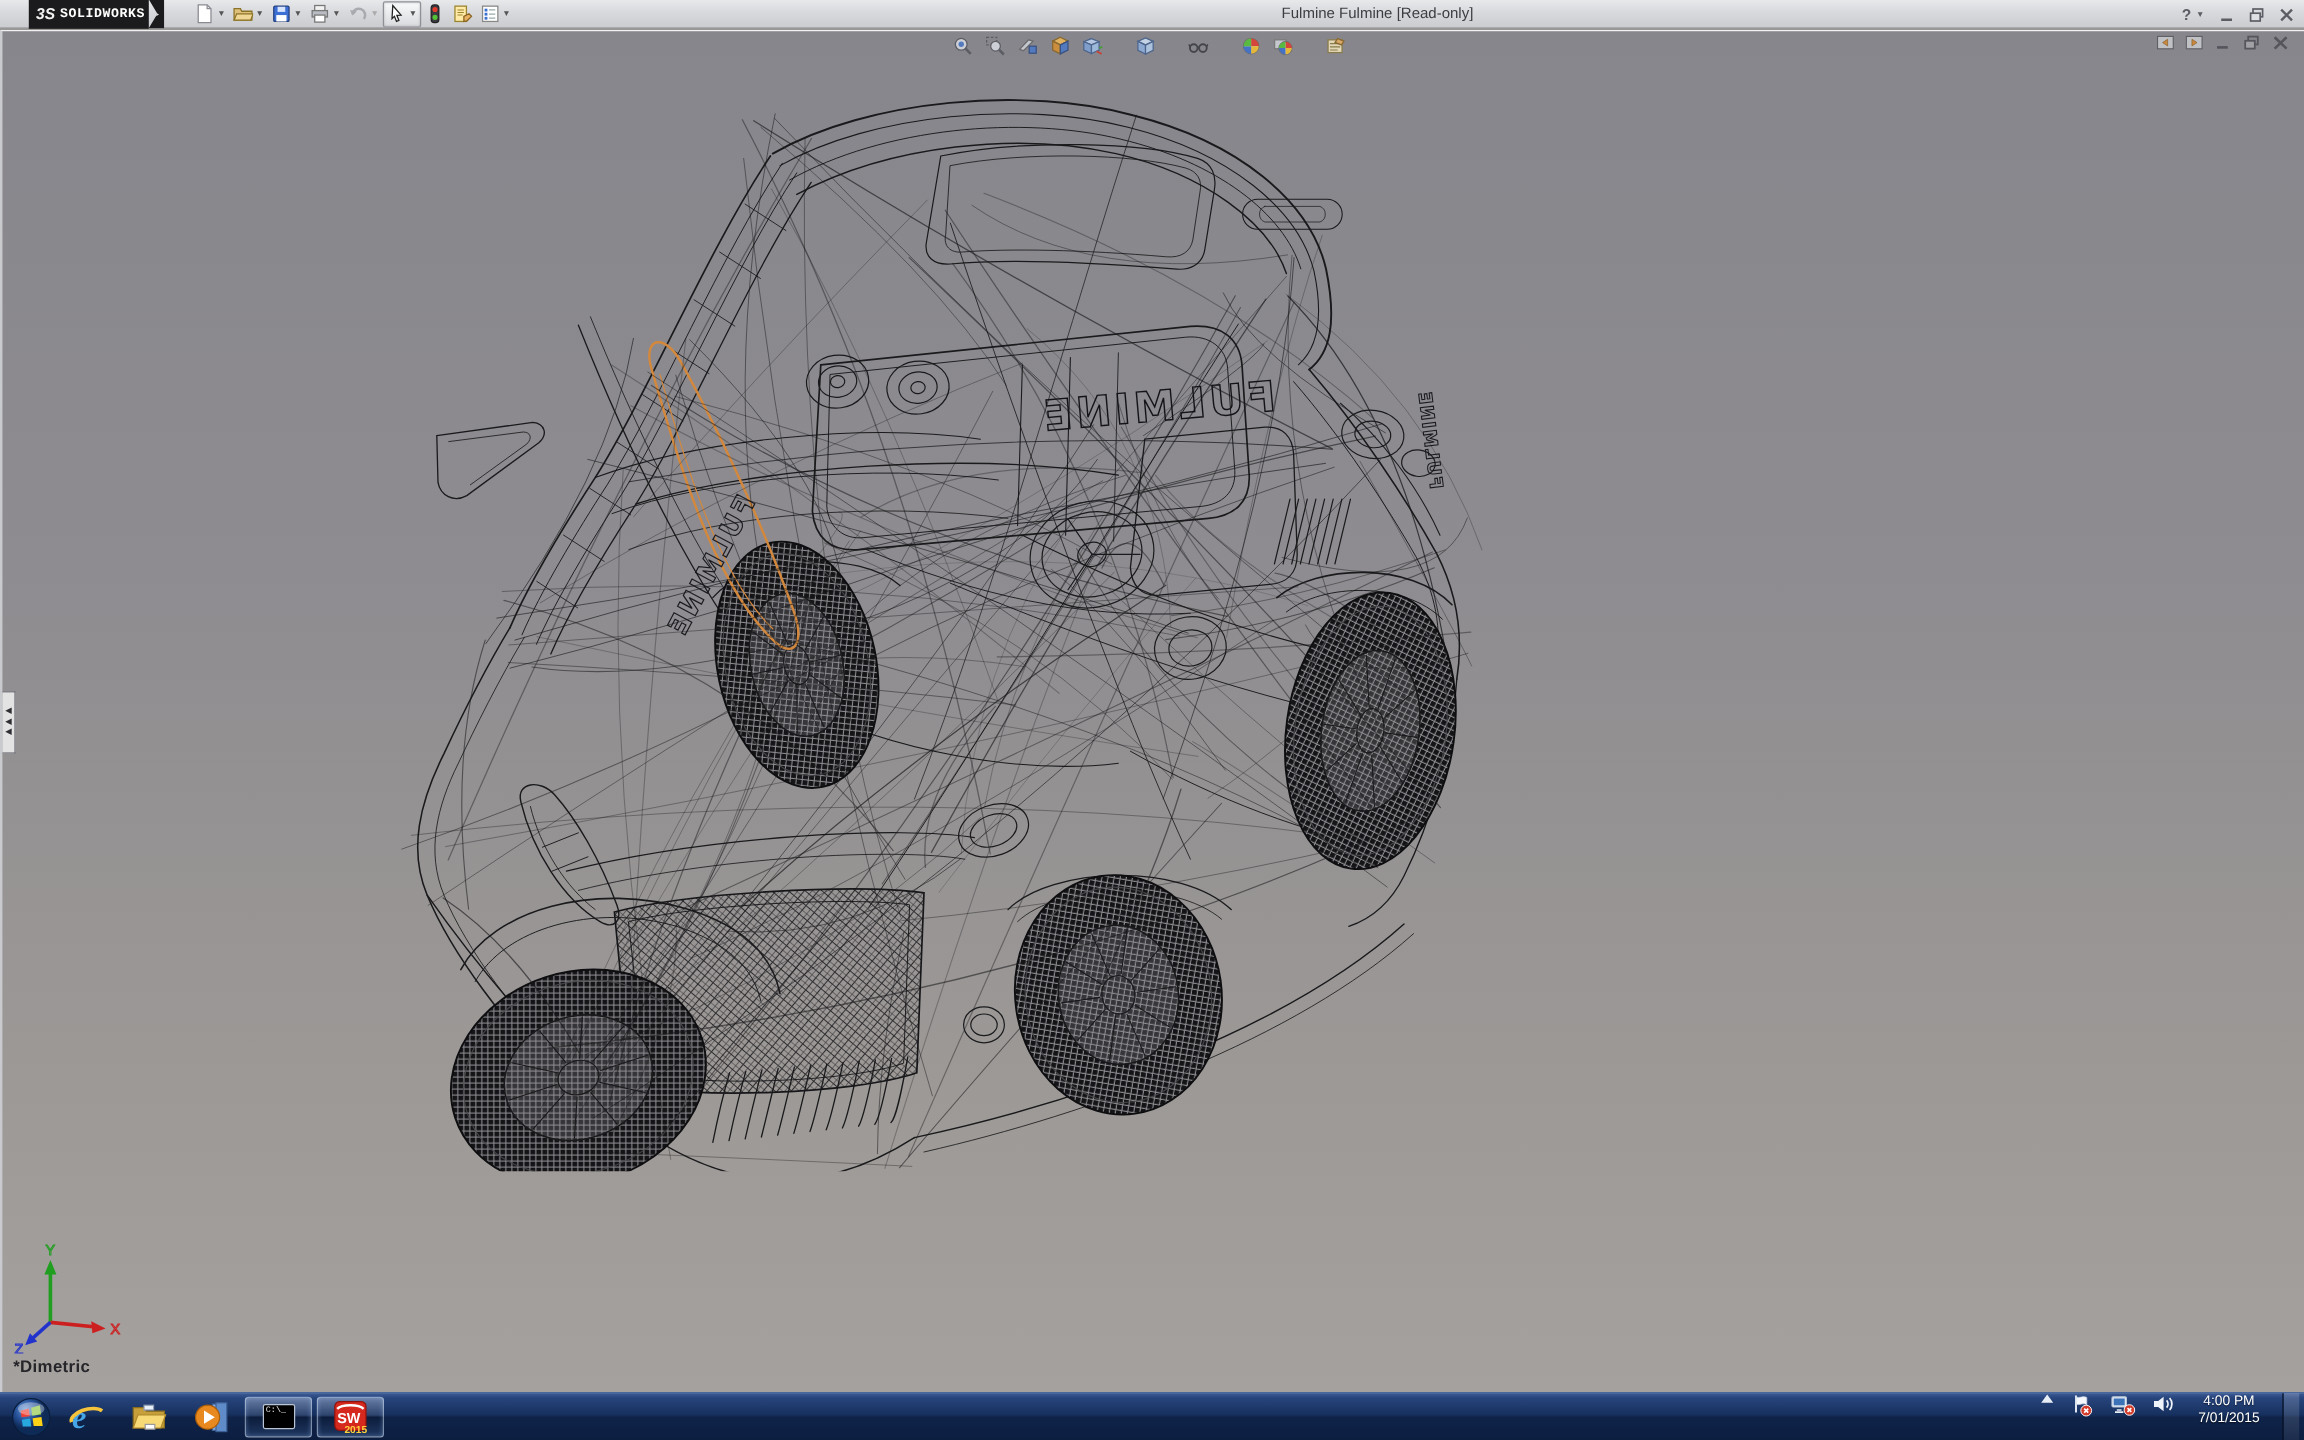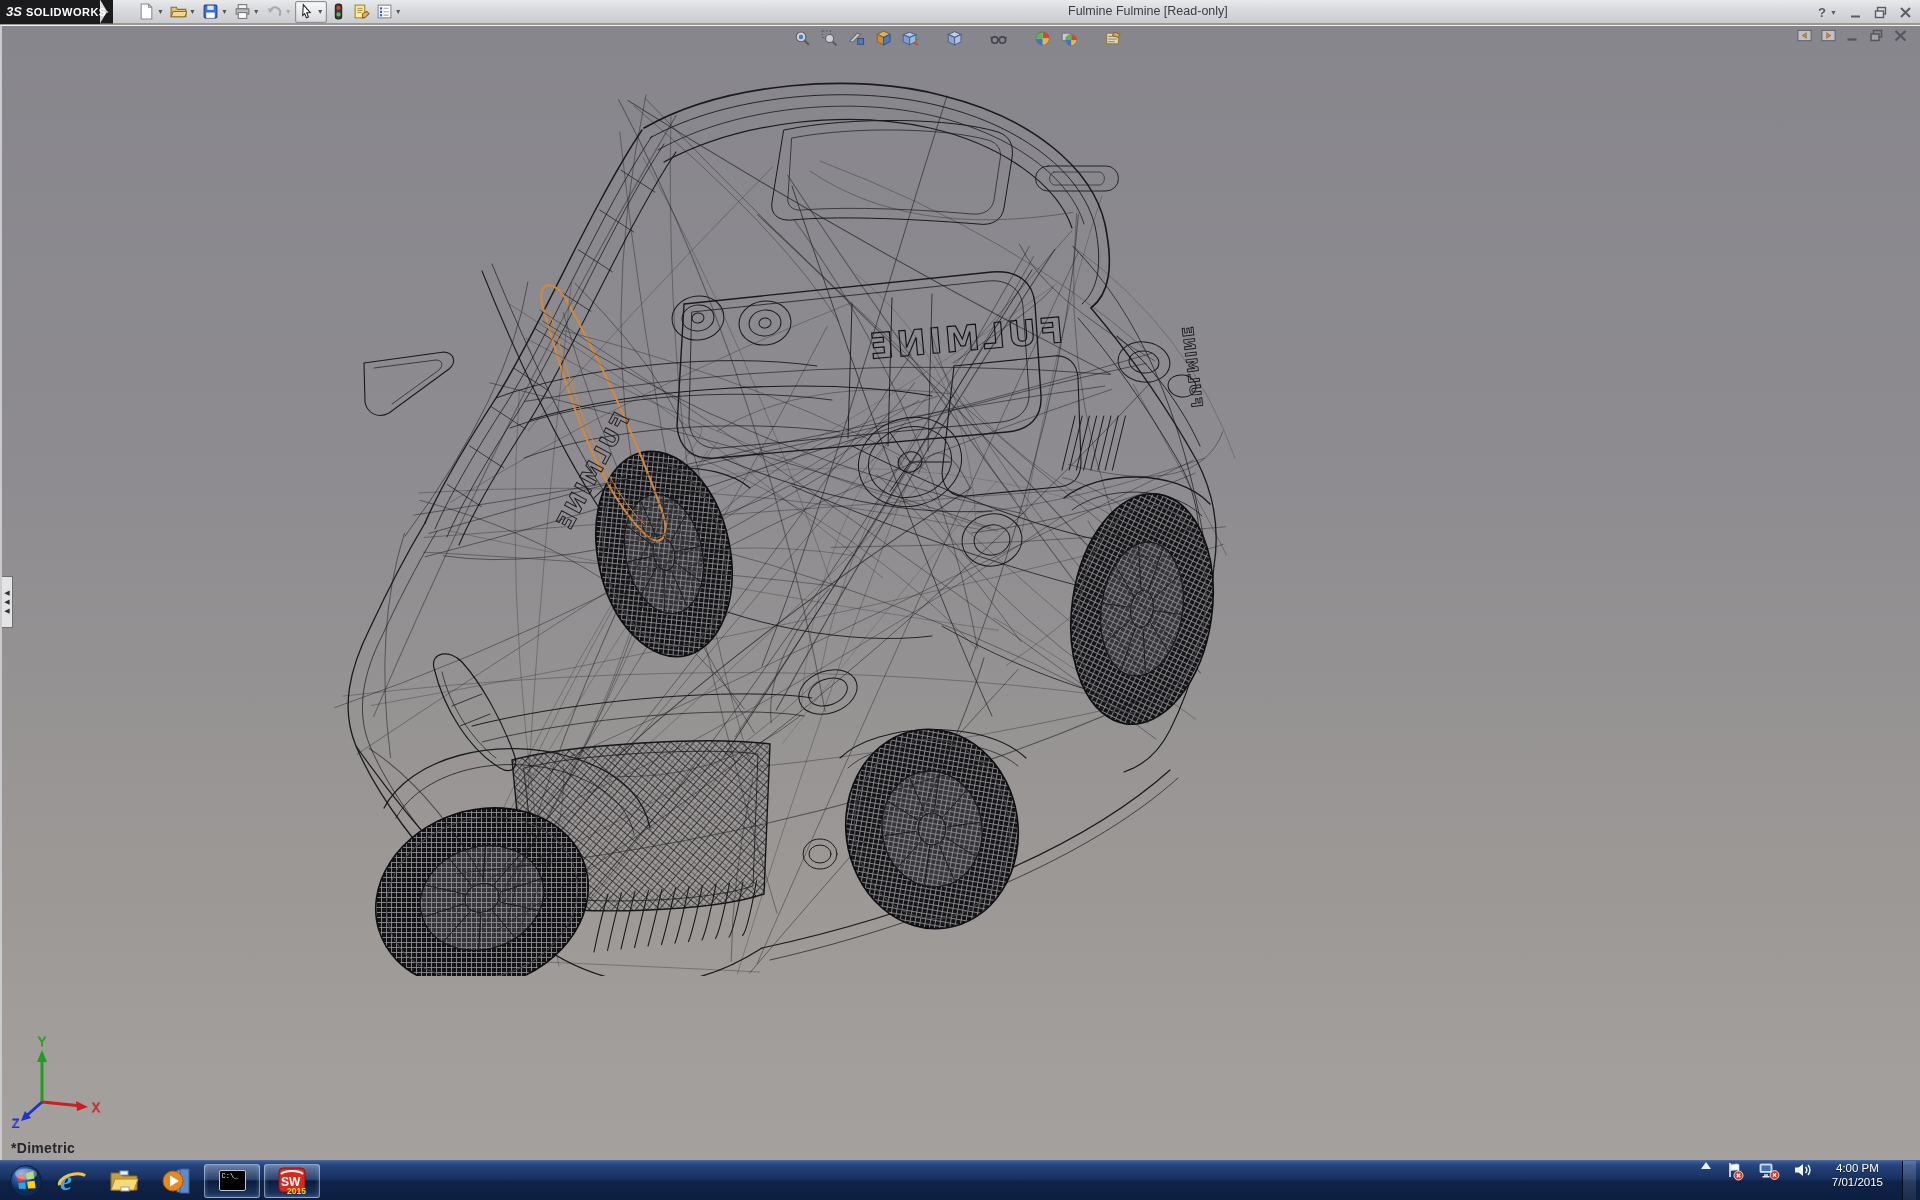--- a/index.html
+++ b/index.html
@@ -5,23 +5,23 @@
   * { margin:0; padding:0; box-sizing:border-box; }
   html,body { width:1920px; height:1200px; overflow:hidden;
     font-family:"Liberation Sans","DejaVu Sans",sans-serif; }
   .screen { position:relative; width:1920px; height:1200px; background:#9a9794; }
 
   
   .titlebar { position:absolute; top:0; left:0; width:1920px; height:24px;
     background:linear-gradient(180deg,#e8e9eb 0%,#d8d9dc 45%,#cbccd0 100%);
     border-bottom:1px solid #97979e; display:flex; align-items:center; z-index:50; }
   .brand { height:24px; width:100px; background:#1b1b1d; color:#fff;
-    display:flex; align-items:center; padding-left:6px; gap:4px; }
+    display:flex; align-items:center; padding-left:6px; gap:4px;margin-left:24px; }
   .brand .mark { font-style:italic; font-weight:bold; font-size:13px; color:#f2f2f2; }
-  .brand .name { font-size:11px; letter-spacing:.5px; color:#fff; font-weight:bold; }
+  .brand .name { font-size:11px; letter-spacing:.5px; color:#fff; font-weight:bold;font-family:Liberation Mono, monospace; }
   .brand-tab { width:13px; height:24px; background:#1b1b1d; color:#e8e8e8;
     font-size:8px; display:flex; align-items:center; justify-content:center;
     clip-path:polygon(0 0,100% 0,100% 100%,0 100%,55% 50%); }
   .tools { display:flex; align-items:center; margin-left:22px; height:24px; }
   .tbtn { display:flex; align-items:center; height:22px; padding:0 2px; border:1px solid transparent; border-radius:2px; }
   .tbtn svg { width:17px; height:17px; }
   .tbtn .dd { font-size:7px; color:#555; margin-left:2px; }
   .tbtn.disabled .dd { color:#aaa; }
   .tbtn.active { background:linear-gradient(#f9fafb,#d9dadd); border:1px solid #8f9097;
     box-shadow:inset 0 0 2px rgba(0,0,0,.25); }
@@ -39,21 +39,21 @@
     display:flex; align-items:center; gap:7px; padding:1px 4px; }
   .hbtn { width:20px; height:19px; display:flex; align-items:center; justify-content:center; opacity:.85; }
   .hbtn svg { width:17px; height:17px; }
   .hsep { width:10px; }
   .docctl { position:absolute; top:3px; right:12px; display:flex; align-items:center; gap:9px; }
   .docctl svg { width:15px; height:13px; opacity:.8; }
   .lefttab { position:absolute; left:0; top:550px; width:11px; height:52px;
     background:#e3e3e4; border:1px solid #6e6e74; border-left:none;
     display:flex; flex-direction:column; align-items:center; justify-content:center; gap:3px; }
   .lefttab span { font-size:7px; color:#2f2f33; line-height:6px; }
-  .viewlabel { position:absolute; left:9px; bottom:4px; font-size:14px; font-weight:bold; color:#26262a; letter-spacing:.3px; }
+  .viewlabel { position:absolute; left:9px; bottom:14px; font-size:14px; font-weight:bold; color:#26262a; letter-spacing:.3px; }
   #triad { position:absolute; left:6px; bottom:32px; }
   #carwire { position:absolute; left:290px; top:40px; }
 
   
   .taskbar { position:absolute; bottom:0; left:0; width:1920px; height:40px;
     background:linear-gradient(180deg,#3d5c97 0%,#27447c 10%,#16305e 46%,#0f2349 52%,#0c1e40 100%);
     border-top:1px solid #46689f; display:flex; align-items:center; z-index:60; }
   .orb { width:40px; height:38px; margin-left:6px; display:flex; align-items:center; justify-content:center; }
   .app { width:52px; height:40px; display:flex; align-items:center; justify-content:center; }
   .app svg, .orb svg { display:block; }

